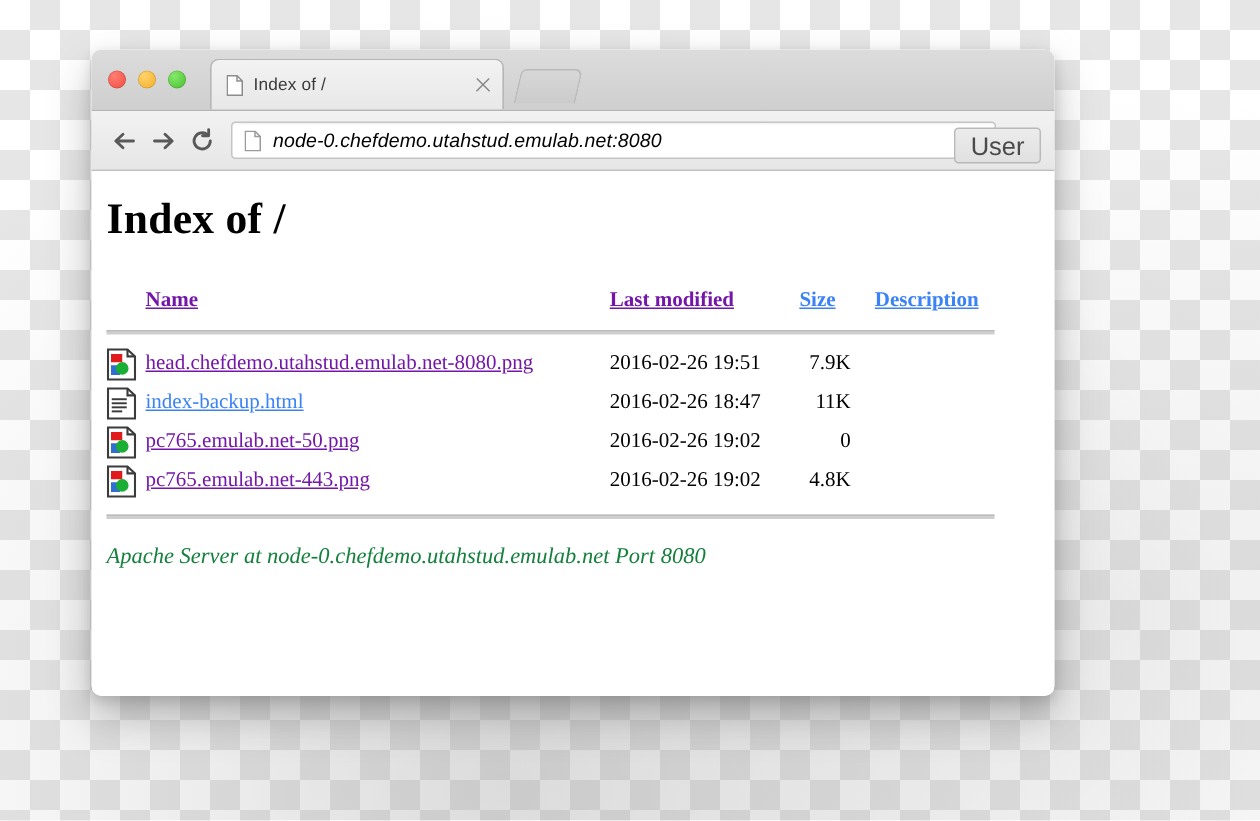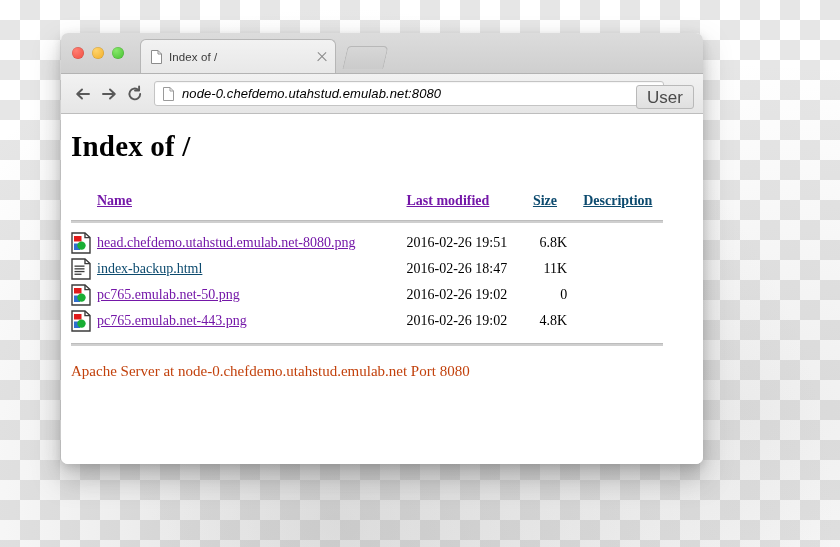--- a/index.html
+++ b/index.html
@@ -252,36 +252,37 @@
   .col-size   { text-align: right; padding-right: 16px !important; }
   .col-desc   { text-align: left; margin-top: 39px; }
   th.col-name { text-align: center; }
   th.col-date { text-align: center; }
   th.col-size { text-align: center; }
 
   a.hdr, a.fname {
     text-decoration: underline;
   }
   a.visited { color: #7417a8; }
-  a.unvisited { color: #0c4a6e; text-align: right; }
+  a.unvisited { color: #3b82f6; text-align: right; }
 
   .rule-row td {
     padding: 0 !important;
   }
   .rule {
     height: 2px;
     background: #cfcfcf;
     border-top: 1px solid #bdbdbd;
     margin: 6px 0 7px 0;
     width: 592px;
   }
   #footer-text {
     margin: 10px 0 0 5px;
+    font-style: italic;
     font-size: 15px;
-    color: #c2410c;
+    color: #15803d;
   }
 
   
   .apache-icon { width: 20px; height: 22px; display: block; }
 </style>
 </head>
 <body>
 
 <div id="bg-shade"></div>
 
@@ -389,21 +390,21 @@
               <svg class="apache-icon" viewBox="0 0 20 22">
                 <path d="M1 1 H14 L19 5.6 V21 H1 Z" fill="#ffffff" stroke="#3b3b3b" stroke-width="1.4"></path>
                 <path d="M14 1 V5.6 H19" fill="none" stroke="#3b3b3b" stroke-width="1.4"></path>
                 <rect x="3" y="4" width="7.5" height="5.5" fill="#e11b1b"></rect>
                 <rect x="3" y="11.5" width="6" height="6.5" fill="#2f6fd0"></rect>
                 <circle cx="10.5" cy="13.6" r="4.2" fill="#19ae34"></circle>
               </svg>
             </td>
             <td class="col-name"><a class="fname visited" href="#">head.chefdemo.utahstud.emulab.net-8080.png</a></td>
             <td class="col-date">2016-02-26 19:51</td>
-            <td class="col-size">6.8K</td>
+            <td class="col-size">7.9K</td>
             <td class="col-desc"></td>
           </tr>
           <tr>
             <td class="col-icon">
               <svg class="apache-icon" viewBox="0 0 20 22">
                 <path d="M1 1 H14 L19 5.6 V21 H1 Z" fill="#ffffff" stroke="#3b3b3b" stroke-width="1.4"></path>
                 <path d="M14 1 V5.6 H19" fill="none" stroke="#3b3b3b" stroke-width="1.4"></path>
                 <g fill="#3b3b3b">
                   <rect x="3.5" y="7.5" width="10" height="1.3"></rect>
                   <rect x="3.5" y="10.2" width="10" height="1.3"></rect>

